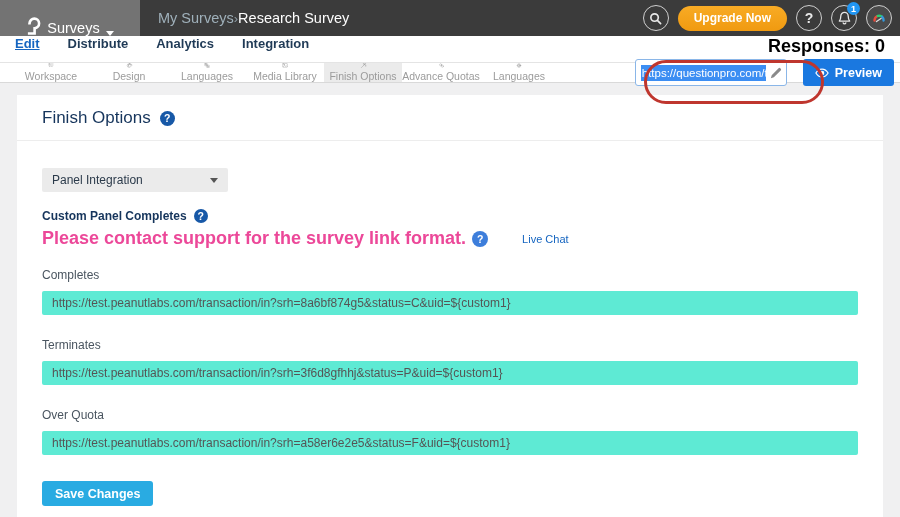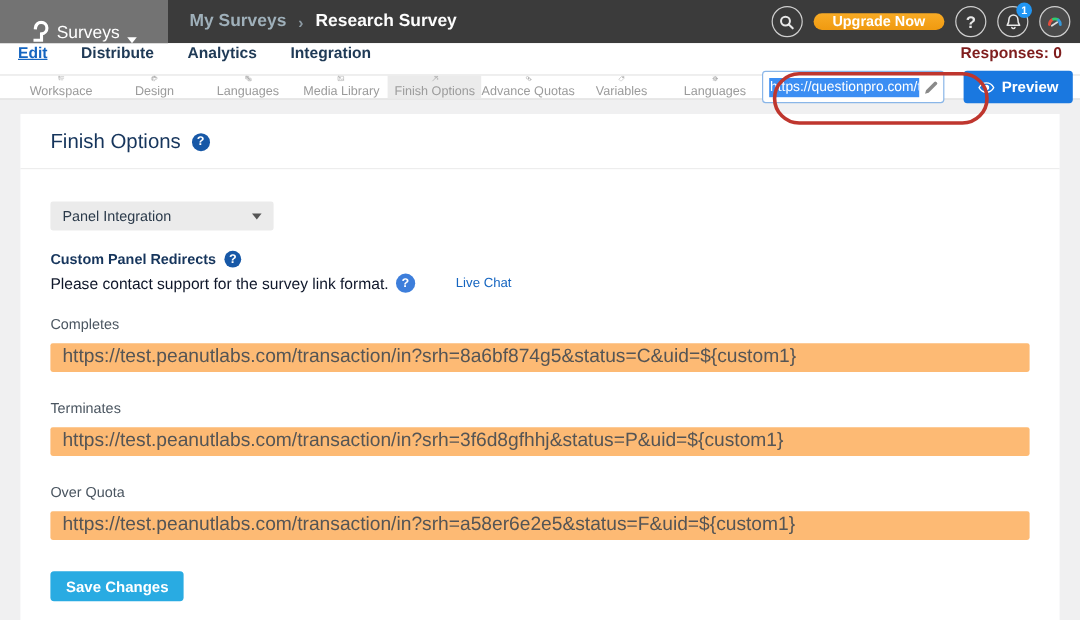--- a/index.html
+++ b/index.html
@@ -20,53 +20,53 @@
   .logo-box {
     width:140px; background:#737373; color:#fff;
     display:flex; align-items:flex-end; justify-content:center; gap:6px;
     cursor:pointer;
   }
   .logo-box .product { font-size:14.5px; font-weight:400; }
   .caret-down {
     width:0; height:0; border-left:4px solid transparent;
     border-right:4px solid transparent; border-top:5px solid #fff;
   }
-  .crumbs { display:flex; align-items:center; gap:10px; padding-left:18px; font-size:14.5px;font-weight:bold; }
+  .crumbs { display:flex; align-items:center; padding-left:18px; font-size:14.5px; }
   .crumb-parent { color:#9fb0ba; cursor:pointer; }
   .crumb-sep { color:#8c9aa3; font-size:13px; }
   .crumb-current { color:#fdfdfd; }
   .top-actions { margin-left:auto; display:flex; align-items:center; gap:9px; padding-right:8px; }
   .icon-circle {
     width:26px; height:26px; border-radius:50%;
     border:1.5px solid #cfcfcf; display:flex; align-items:center; justify-content:center;
     color:#e8e8e8; cursor:pointer; position:relative;
     font-size:14px; font-weight:bold;
   }
   .upgrade-btn {
     background:linear-gradient(#f8ab25,#f09a10);
     color:#fff; font-size:12px; font-weight:bold;
-    border:none; border-radius:13px; height:14px; padding:0 16px; cursor:pointer;
+    border:none; border-radius:13px; height:25px; padding:0 16px; cursor:pointer;
   }
   .badge {
     position:absolute; top:-4px; right:-4px;
     background:#2196f3; color:#fff; font-size:9px; font-weight:bold;
     width:13px; height:13px; border-radius:50%;
     display:flex; align-items:center; justify-content:center;
   }
   .avatar { border:1.5px solid #cfcfcf; background:#4a4a4a; }
 
   
   .subnav {
     height:26px; background:#fff;
     display:flex; gap:28px;
     padding:0 15px; font-size:13px; font-weight:bold;
   }
   .subnav .tab { color:#1f3a56; cursor:pointer; }
   .subnav .tab.active { color:#1565c0; text-decoration:underline; }
-  .responses { margin-left:auto; color:#7f1d1d; font-weight:bold; font-size:13px; }
+  .responses { margin-left:auto; color:#000000; font-weight:bold; font-size:18px; }
 
   
   .toolbar {
     height:21px; background:#fff; border-top:1px solid #e4e4e4; border-bottom:1px solid #d9d9d9;
     display:flex; align-items:stretch; padding-left:12px; position:relative;
   }
   .tool-item {
     width:78px; display:flex; flex-direction:column; align-items:center; justify-content:center;
     gap:2px; cursor:pointer;
   }
@@ -118,28 +118,28 @@
     width:186px; height:24px; background:#ebebeb; border-radius:2px;
     display:flex; align-items:center; padding:0 10px; cursor:pointer;
     margin-bottom:17px;
   }
   .dropdown .dd-label { font-size:12px; color:#2b3a4a; flex:1; }
   .dropdown .caret-down { border-top-color:#555; }
 
   .section-line { display:flex; align-items:center; gap:7px; margin-bottom:5px; }
   .section-label { font-size:12px; font-weight:bold; color:#16355c; }
   .notice-line { display:flex; align-items:center; gap:6px; margin-bottom:19px; }
-  .notice-text { font-size:13px; color:#0f172a; }
+  .notice-text { font-size:18px; color:#ec4899;font-weight:bold; }
   .live-chat { font-size:11px; color:#1565c0; cursor:pointer;margin-left:28px; }
 
   .field-label { font-size:12px; color:#4a5560; margin-bottom:9px; }
   .field-box {
-    height:24px; background:#fdba74; border-radius:2px;
+    height:24px; background:#5eead4; border-radius:2px;
     display:flex; align-items:center; padding:0 10px;
-    font-size:16px; color:#555; margin-bottom:23px;
+    font-size:12px; color:#555; margin-bottom:23px;
     white-space:nowrap; overflow:hidden;
   }
   .save-btn {
     margin-top:3px; background:#29abe2; color:#fff; border:none; border-radius:3px;
     height:25px; padding:0 13px; font-size:12.5px; font-weight:bold; cursor:pointer;
   }
 </style>
 </head>
 <body>
 
@@ -246,27 +246,20 @@
 
   <div class="tool-item">
     <svg class="tool-icon" width="19" height="17" viewBox="0 0 19 17">
       <circle cx="6.5" cy="6" r="3.6"></circle>
       <circle cx="12.5" cy="11" r="3.6"></circle>
       <path d="M8.8 8 l1.6 1.2"></path>
     </svg>
     <span class="t-label">Advance Quotas</span>
   </div>
 
-  <div class="tool-item">
-    <svg class="tool-icon" width="18" height="17" viewBox="0 0 18 17">
-      <path d="M2 9.5 L9.5 2 h6 v6 L8 15.5 z"></path>
-      <circle cx="12.5" cy="5" r="1.2"></circle>
-    </svg>
-    <span class="t-label">Variables</span>
-  </div>
 
   <div class="tool-item">
     <svg class="tool-icon" width="18" height="18" viewBox="0 0 20 20">
       <circle cx="10" cy="10" r="3"></circle>
       <path d="M10 2.2 v2.2 M10 15.6 v2.2 M2.2 10 h2.2 M15.6 10 h2.2 M4.5 4.5 l1.6 1.6 M13.9 13.9 l1.6 1.6 M15.5 4.5 l-1.6 1.6 M6.1 13.9 l-1.6 1.6" stroke-width="1.8"></path>
       <circle cx="10" cy="10" r="6.3"></circle>
     </svg>
     <span class="t-label">Languages</span>
   </div>
 
@@ -298,21 +291,21 @@
     </div>
 
     <div class="panel-body">
 
       <div class="dropdown">
         <span class="dd-label">Panel Integration</span>
         <span class="caret-down"></span>
       </div>
 
       <div class="section-line">
-        <span class="section-label">Custom Panel Redirects</span>
+        <span class="section-label">Custom Panel Completes</span>
         <span class="help-badge" style="width:14px;height:14px;"></span>
       </div>
 
       <div class="notice-line">
         <span class="notice-text">Please contact support for the survey link format.</span>
         <span class="help-badge light"></span>
         <span class="live-chat">Live Chat</span>
       </div>
 
       <div>

